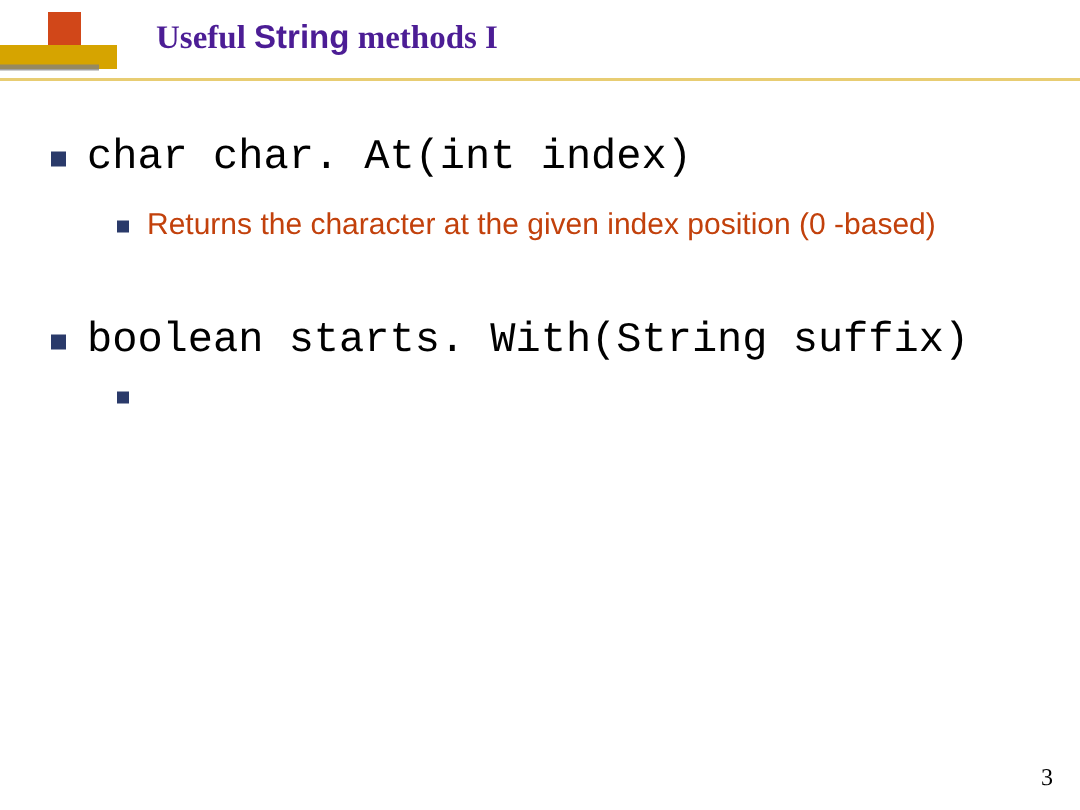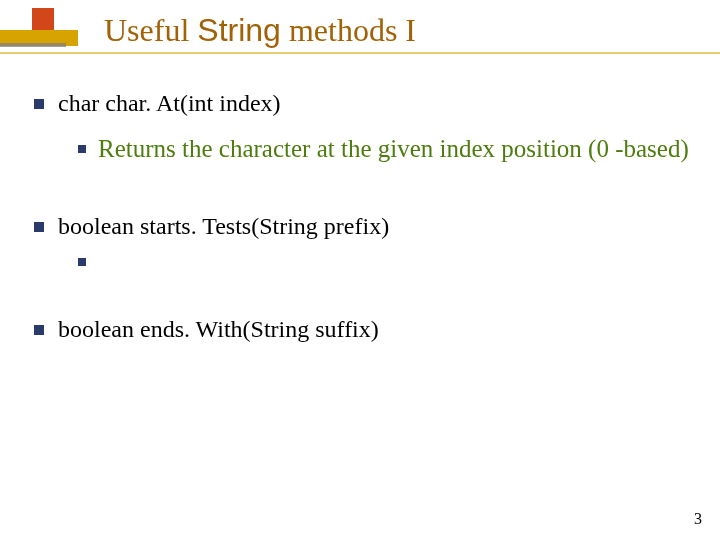--- a/index.html
+++ b/index.html
@@ -47,23 +47,24 @@
     width: 22px;
     height: 22px;
     background: #cc3300;
     opacity: 0.9;
   }
   .title-text {
     position: absolute;
     left: 104px;
     top: 12px;
     font-family: "Times New Roman", Times, serif;
-    font-size: 32px;
-    color: #a16207;
+    font-size: 22px;
+    color: #4c1d95;
     white-space: nowrap;
+    font-weight: bold;
   }
   .title-text .code {
     font-family: Verdana, Geneva, sans-serif;
   }
   .title-underline {
     position: absolute;
     left: 0;
     top: 52px;
     width: 720px;
     height: 2px;
@@ -95,34 +96,34 @@
     background: #2a3a6a;
   }
   .b-blue-sm {
     width: 8px;
     height: 8px;
     flex: 0 0 8px;
     background: #2a3a6a;
     margin-right: 12px;
   }
   .lvl1-text {
-    font-family: Liberation Serif, serif;
-    font-size: 24px;
+    font-family: Liberation Mono, monospace;
+    font-size: 28px;
     color: #000;
   }
   .lvl2 {
     margin-left: 44px;
     display: flex;
     align-items: center;
     margin-bottom: 8px;
   }
   .lvl2-text {
-    font-family: Liberation Serif, serif;
-    font-size: 25px;
-    color: #4d7c0f;
+    font-family: Liberation Sans, sans-serif;
+    font-size: 20px;
+    color: #c2410c;
   }
   .spacer {
     height: 28px;
   }
   .pagenum {
     position: absolute;
     right: 18px;
     bottom: 12px;
     font-family: "Times New Roman", Times, serif;
     font-size: 16px;
@@ -155,33 +156,29 @@
         <div class="bullet-box b-blue-sm"></div>
         <div class="lvl2-text">Returns the character at the given index position (0 -based)</div>
       </div>
     </div>
 
     <div class="spacer"></div>
 
     <div class="lvl1">
       <div class="lvl1-line">
         <div class="bullet-box b-blue"></div>
-        <div class="lvl1-text">boolean starts. Tests(String prefix)</div>
+        <div class="lvl1-text">boolean starts. With(String suffix)</div>
       </div>
       <div class="lvl2">
         <div class="bullet-box b-blue-sm"></div>
       </div>
     </div>
 
     <div class="spacer"></div>
 
     <div class="lvl1">
-      <div class="lvl1-line">
-        <div class="bullet-box b-blue"></div>
-        <div class="lvl1-text">boolean ends. With(String suffix)</div>
-      </div>
     </div>
 
   </div>
 
   <div class="pagenum">3</div>
 
 </div>
 
 </body></html>

